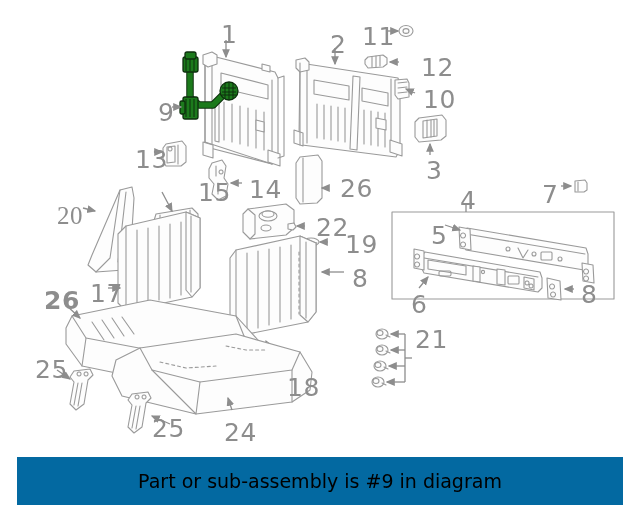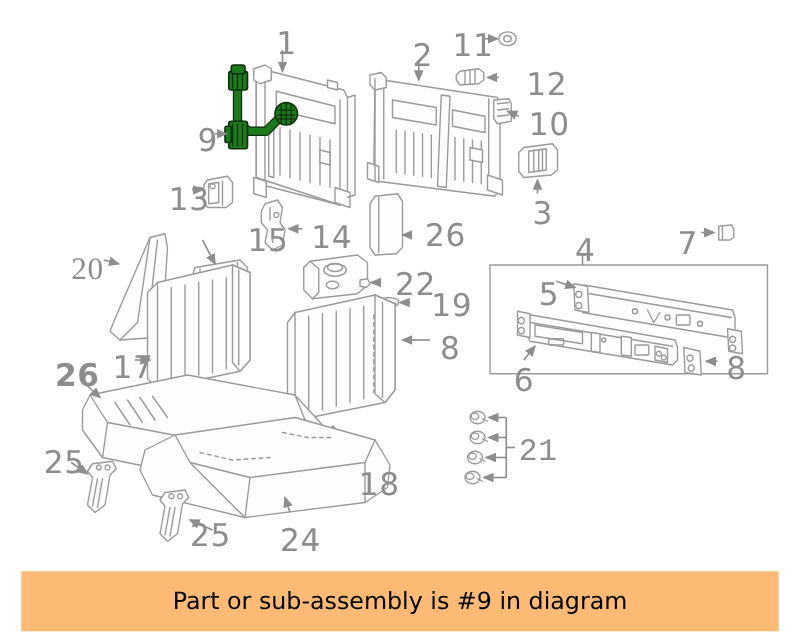--- a/index.html
+++ b/index.html
@@ -28,21 +28,21 @@
     line-height:1;
     letter-spacing:0.5px;
     white-space:nowrap;
     font-family:"DejaVu Sans","Liberation Sans",sans-serif;
     user-select:none;
   }
   #footer-banner{
     position:absolute;
     left:17px;top:457px;
     width:606px;height:48px;
-    background:#fdba74;
+    background:#0369a1;
     display:flex;
     flex-direction:column;
     align-items:center;
     justify-content:center;
     box-sizing:border-box;
   }
   #footer-banner .banner-line{
     color:#000000;
     font-size:19px;
     line-height:23px;
@@ -348,21 +348,21 @@
   <span class="callout-num" style="left:362px;top:24px;">11</span>
   <span class="callout-num" style="left:405px;top:55px;margin-left:16px;">12</span>
   <span class="callout-num" style="left:135px;top:147px;">13</span>
   <span class="callout-num" style="left:249px;top:177px;">14</span>
   <span class="callout-num" style="left:150px;top:180px;margin-left:48px;">15</span>
   <span class="callout-num" style="left:352px;top:266px;">8</span>
   <span class="callout-num" style="left:90px;top:281px;">17</span>
   <span class="callout-num" style="left:287px;top:375px;">18</span>
   <span class="callout-num" style="left:345px;top:232px;">19</span>
   <span class="callout-num" style="left:57px;top:203px;font-family:Liberation Serif, serif;">20</span>
-  <span class="callout-num" style="left:415px;top:349px;font-family:Liberation Mono, monospace;">21</span>
+  <span class="callout-num" style="left:415px;top:327px;">21</span>
   <span class="callout-num" style="left:316px;top:215px;">22</span>
   <span class="callout-num" style="left:340px;top:176px;">26</span>
   <span class="callout-num" style="left:224px;top:420px;">24</span>
   <span class="callout-num" style="left:35px;top:357px;">25</span>
   <span class="callout-num" style="left:152px;top:416px;">25</span>
   <span class="callout-num" style="left:44px;top:288px;font-weight:bold;">26</span>
 
   <div id="footer-banner">
     <div class="banner-line">Part or sub-assembly is #9 in diagram</div>
   </div>

